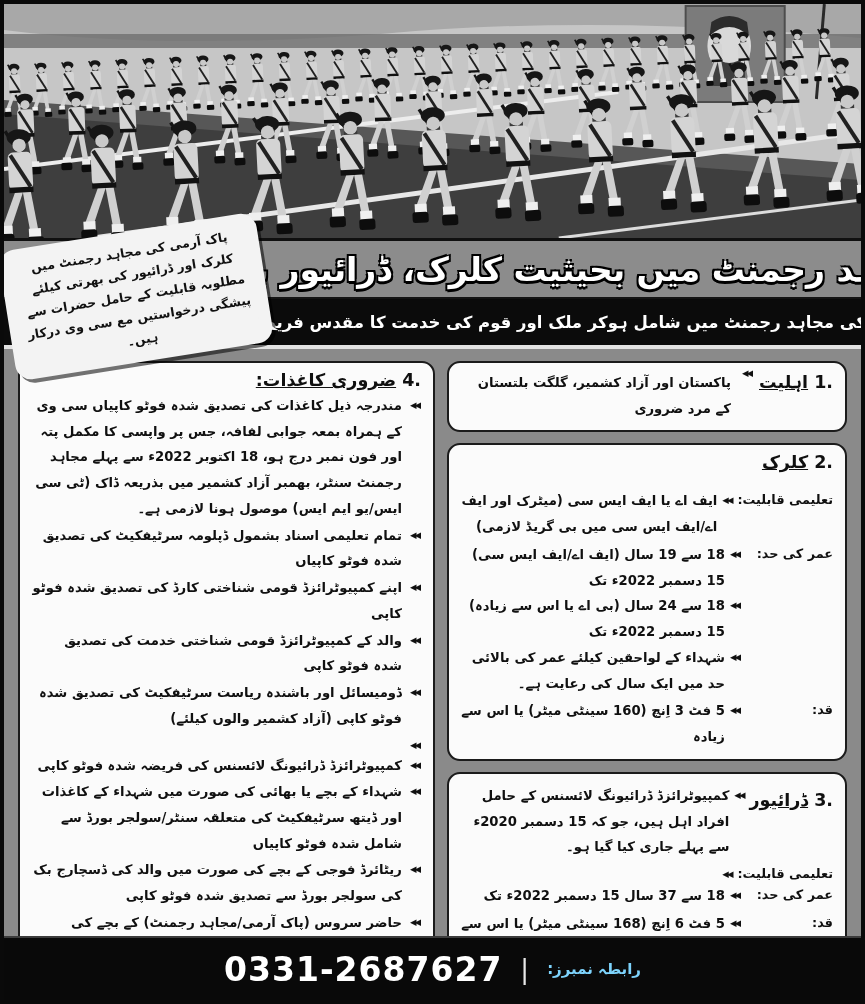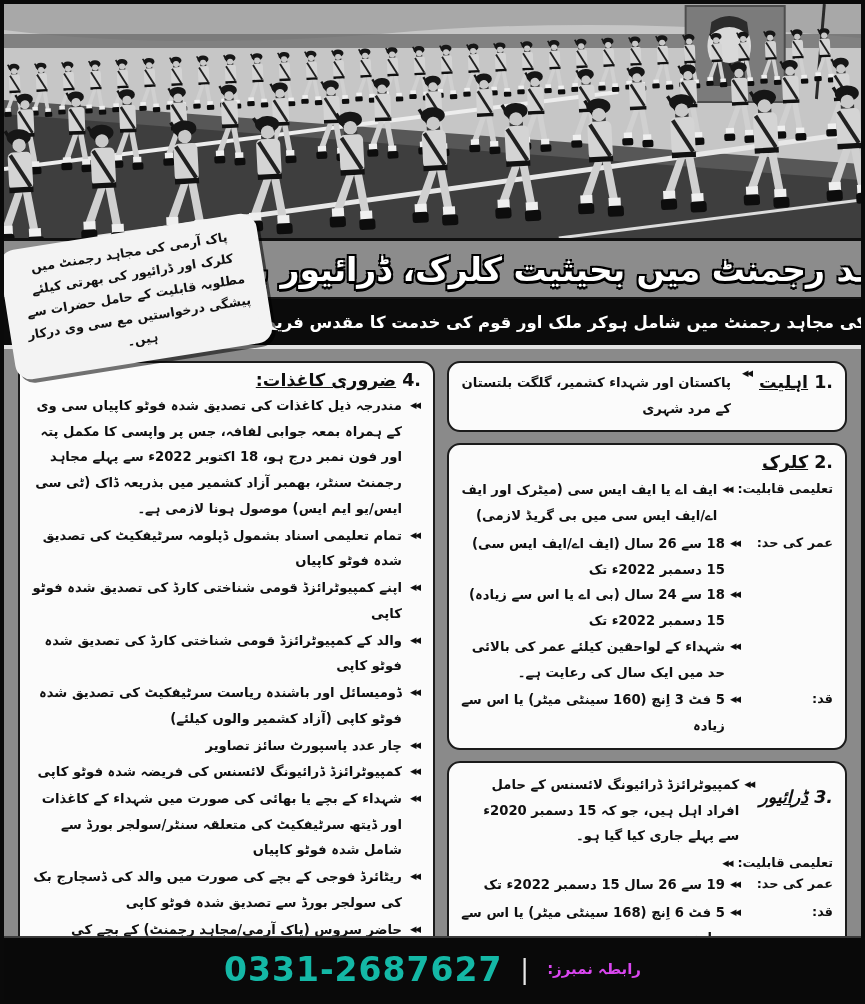--- a/index.html
+++ b/index.html
@@ -68,22 +68,22 @@
   .spec-lines{flex:1;}
   .spec-line{display:flex;align-items:flex-start;}
   .spec-line .bullet{margin-top:9px;}
   .doc-item{display:flex;align-items:flex-start;margin-top:1px;}
   .doc-item .bullet{flex:0 0 auto;margin-top:9px;margin-left:8px;}
   .contact-bar{
     position:absolute;left:0;right:0;bottom:0;height:62px;background:#090909;
     display:flex;align-items:center;justify-content:center;gap:16px;direction:rtl;
     border-top:2px solid #3c3c3c;
   }
-  .contact-label{color:#d946ef;font-size:15px;font-weight:700;}
-  .phone{color:#14b8a6;font-size:33px;font-weight:900;letter-spacing:1px;direction:ltr;unicode-bidi:isolate;}
+  .contact-label{color:#7dd3fc;font-size:15px;font-weight:700;}
+  .phone{color:#ffffff;font-size:33px;font-weight:900;letter-spacing:1px;direction:ltr;unicode-bidi:isolate;}
   .pipe{color:#e8e8e8;font-size:26px;font-weight:400;margin:0 2px;}
 </style>
 </head>
 <body>
 
 <div class="page">
 
   <div class="photo">
     <svg viewBox="0 0 865 234" preserveAspectRatio="none">
       <defs>
@@ -204,43 +204,43 @@
   </div>
 
   <div class="content">
 
     <div class="col col-right">
 
       <div class="panel">
         <div class="inline-row">
           <span class="sec-head"><span class="num">1.</span> <span class="t">اہلیت</span></span>
           <span class="bullet">◀◀</span>
-          <span class="urd">پاکستان اور شہداء کشمیر، گلگت بلتستان کے مرد شہری</span>
+          <span class="urd">پاکستان اور آزاد کشمیر، گلگت بلتستان کے مرد ضروری</span>
         </div>
       </div>
 
       <div class="panel">
-        <div class="sec-head" style="margin-bottom:5px;"><span class="num">2.</span> <span class="t">کلرک</span></div>
+        <div class="sec-head" style="margin-bottom:16px;"><span class="num">2.</span> <span class="t">کلرک</span></div>
 
         <div class="spec-row">
           <span class="spec-label">تعلیمی قابلیت:</span>
           <div class="spec-lines">
             <div class="spec-line">
                 <span class="bullet">◀◀</span>
                 <span class="urd">ایف اے یا ایف ایس سی (میٹرک اور ایف اے/ایف ایس سی میں بی گریڈ لازمی)</span>
               </div>
           </div>
         </div>
 
         <div class="spec-row">
           <span class="spec-label">عمر کی حد:</span>
           <div class="spec-lines">
             <div class="spec-line">
                 <span class="bullet">◀◀</span>
-                <span class="urd">18 سے 26 سال (ایف اے/ایف ایس سی) 15 دسمبر 2022ء تک</span>
+                <span class="urd">18 سے 19 سال (ایف اے/ایف ایس سی) 15 دسمبر 2022ء تک</span>
               </div>
             <div class="spec-line">
                 <span class="bullet">◀◀</span>
                 <span class="urd">18 سے 24 سال (بی اے یا اس سے زیادہ) 15 دسمبر 2022ء تک</span>
               </div>
             <div class="spec-line">
                 <span class="bullet">◀◀</span>
                 <span class="urd">شہداء کے لواحقین کیلئے عمر کی بالائی حد میں ایک سال کی رعایت ہے۔</span>
               </div>
           </div>
@@ -252,21 +252,21 @@
             <div class="spec-line">
                 <span class="bullet">◀◀</span>
                 <span class="urd">5 فٹ 3 اِنچ (160 سینٹی میٹر) یا اس سے زیادہ</span>
               </div>
           </div>
         </div>
       </div>
 
       <div class="panel">
         <div class="spec-row">
-          <span class="sec-head" style="flex:0 0 auto;margin-top:15px;font-style:italic;"><span class="num">3.</span> <span class="t">ڈرائیور</span></span>
+          <span class="sec-head" style="flex:0 0 auto;margin-top:7px;"><span class="num">3.</span> <span class="t">ڈرائیور</span></span>
           <div class="spec-lines">
             <div class="spec-line">
                 <span class="bullet">◀◀</span>
                 <span class="urd">کمپیوٹرائزڈ ڈرائیونگ لائسنس کے حامل افراد اہل ہیں، جو کہ 15 دسمبر 2020ء سے پہلے جاری کیا گیا ہو۔</span>
               </div>
           </div>
         </div>
 
         <div class="spec-row">
           <span class="spec-label">تعلیمی قابلیت:</span>
@@ -275,21 +275,21 @@
                 <span class="bullet">◀◀</span>
               </div>
           </div>
         </div>
 
         <div class="spec-row">
           <span class="spec-label">عمر کی حد:</span>
           <div class="spec-lines">
             <div class="spec-line">
                 <span class="bullet">◀◀</span>
-                <span class="urd">19 سے 26 سال 15 دسمبر 2022ء تک</span>
+                <span class="urd">18 سے 37 سال 15 دسمبر 2022ء تک</span>
               </div>
           </div>
         </div>
 
         <div class="spec-row">
           <span class="spec-label">قد:</span>
           <div class="spec-lines">
             <div class="spec-line">
                 <span class="bullet">◀◀</span>
                 <span class="urd">5 فٹ 6 اِنچ (168 سینٹی میٹر) یا اس سے زیادہ</span>
@@ -315,29 +315,28 @@
         <div class="doc-item">
             <span class="bullet">◀◀</span>
             <span class="urd">تمام تعلیمی اسناد بشمول ڈپلومہ سرٹیفکیٹ کی تصدیق شدہ فوٹو کاپیاں</span>
           </div>
         <div class="doc-item">
             <span class="bullet">◀◀</span>
             <span class="urd">اپنے کمپیوٹرائزڈ قومی شناختی کارڈ کی تصدیق شدہ فوٹو کاپی</span>
           </div>
         <div class="doc-item">
             <span class="bullet">◀◀</span>
-            <span class="urd">والد کے کمپیوٹرائزڈ قومی شناختی کارڈ کی تصدیق شدہ فوٹو کاپی</span>
+            <span class="urd">والد کے کمپیوٹرائزڈ قومی شناختی خدمت کی تصدیق شدہ فوٹو کاپی</span>
           </div>
         <div class="doc-item">
             <span class="bullet">◀◀</span>
             <span class="urd">ڈومیسائل اور باشندہ ریاست سرٹیفکیٹ کی تصدیق شدہ فوٹو کاپی (آزاد کشمیر والوں کیلئے)</span>
           </div>
         <div class="doc-item">
             <span class="bullet">◀◀</span>
-            <span class="urd">چار عدد پاسپورٹ سائز تصاویر</span>
           </div>
         <div class="doc-item">
             <span class="bullet">◀◀</span>
             <span class="urd">کمپیوٹرائزڈ ڈرائیونگ لائسنس کی فریضہ شدہ فوٹو کاپی</span>
           </div>
         <div class="doc-item">
             <span class="bullet">◀◀</span>
             <span class="urd">شہداء کے بچے یا بھائی کی صورت میں شہداء کے کاغذات اور ڈیتھ سرٹیفکیٹ کی متعلقہ سنٹر/سولجر بورڈ سے شامل شدہ فوٹو کاپیاں</span>
           </div>
         <div class="doc-item">

